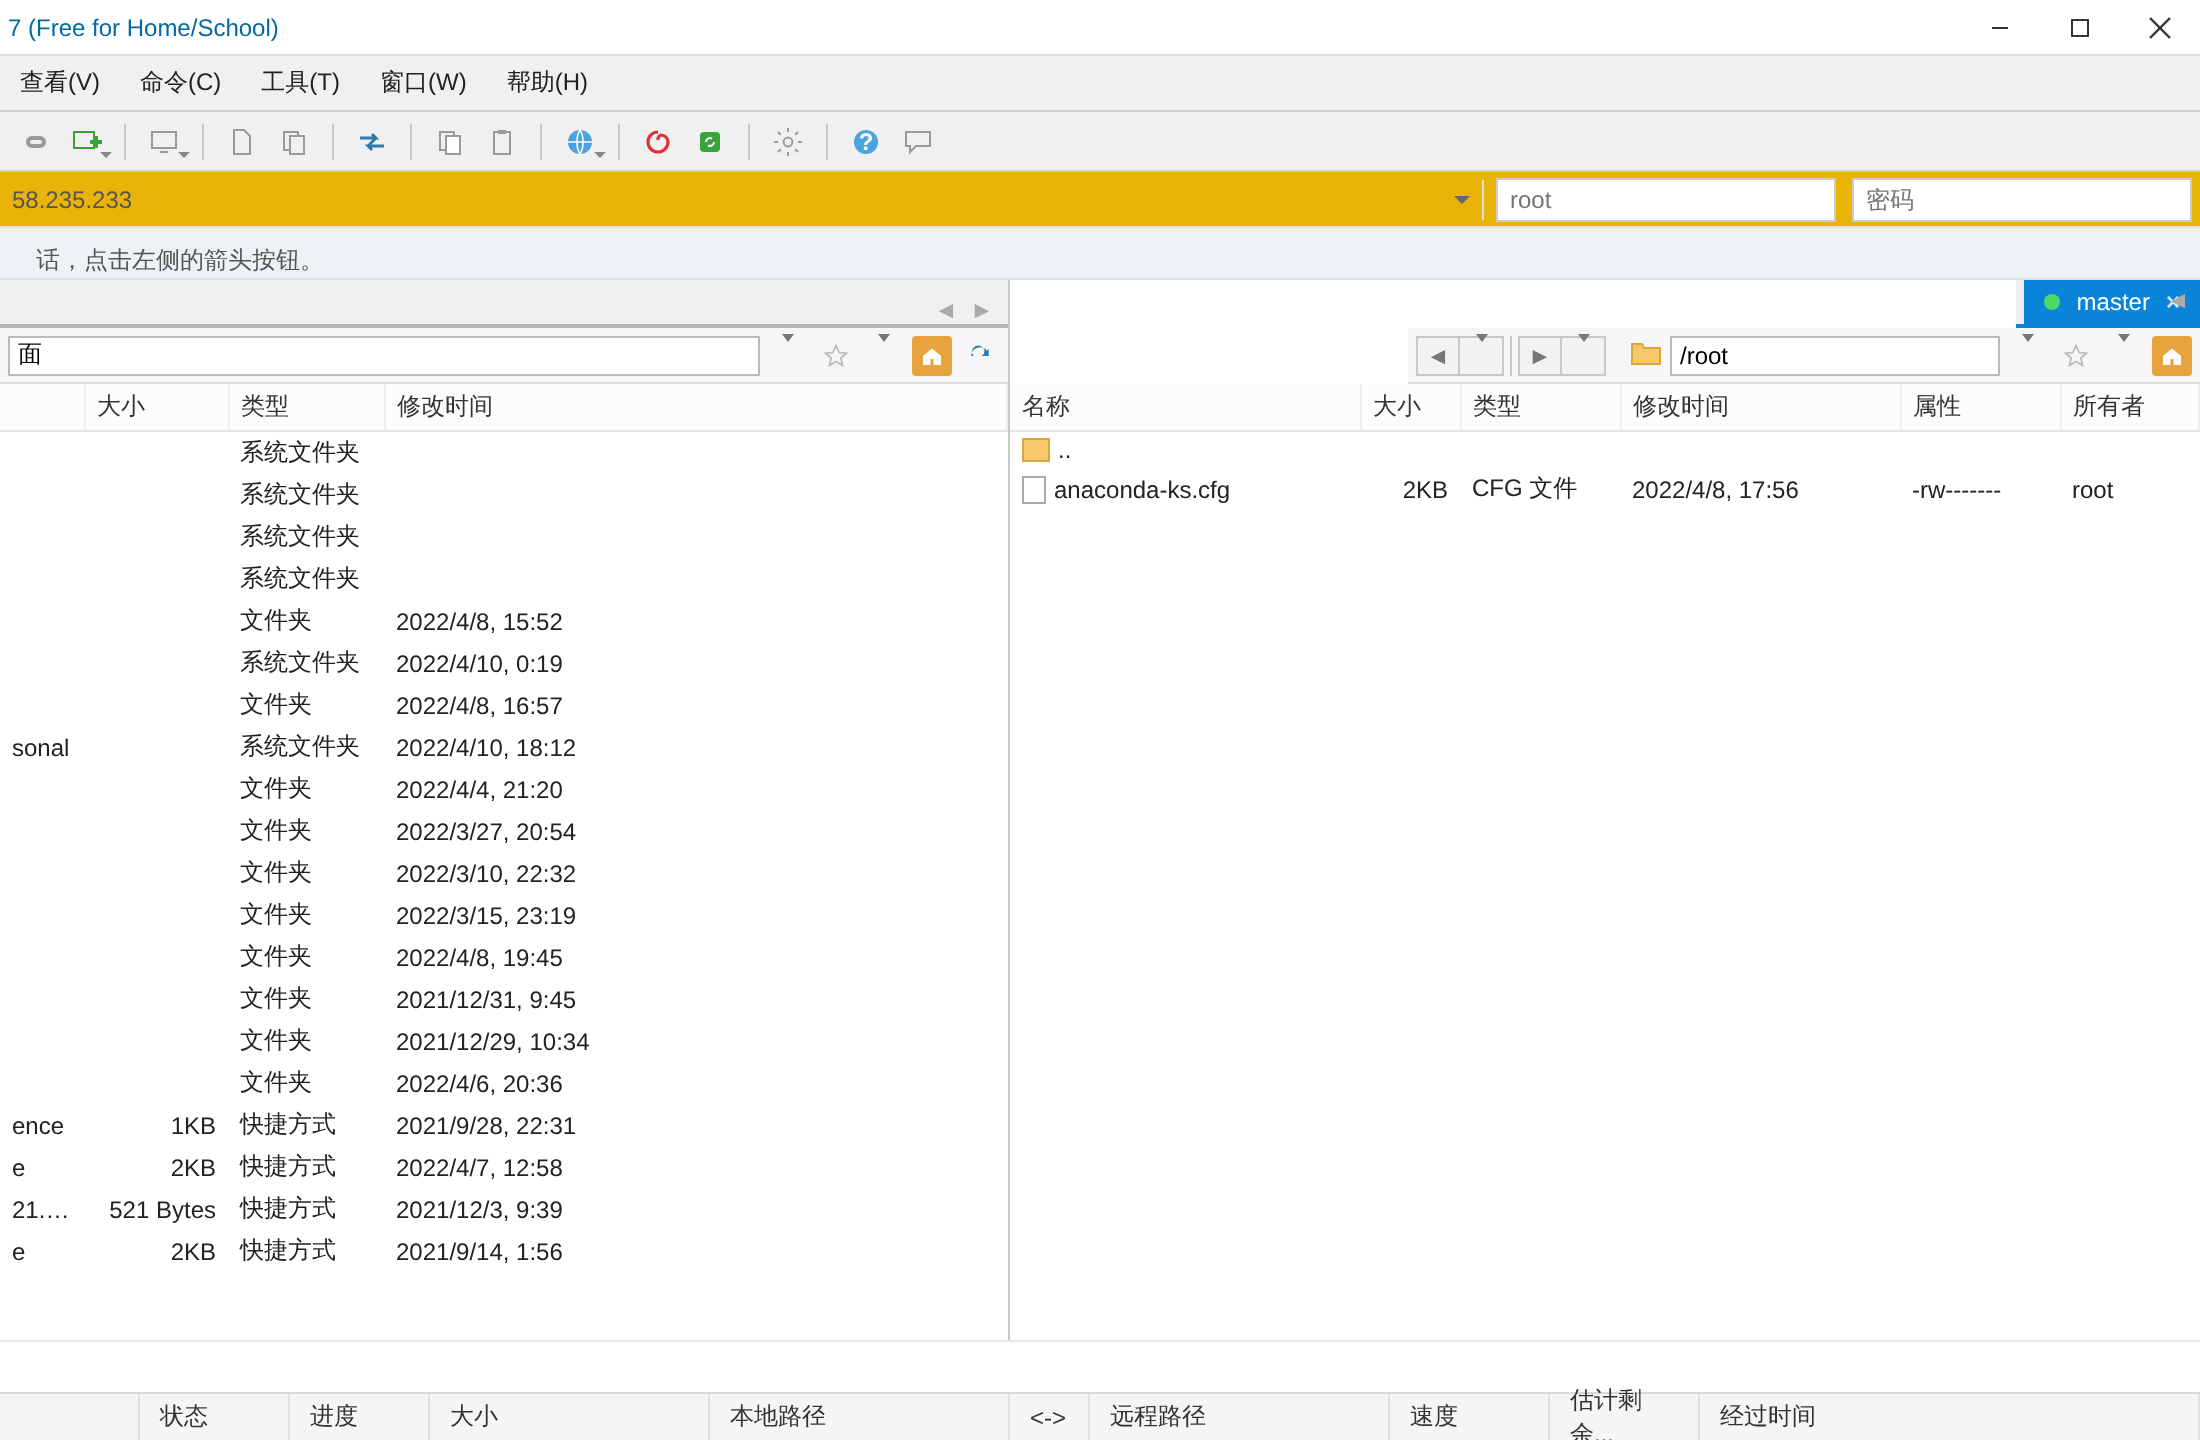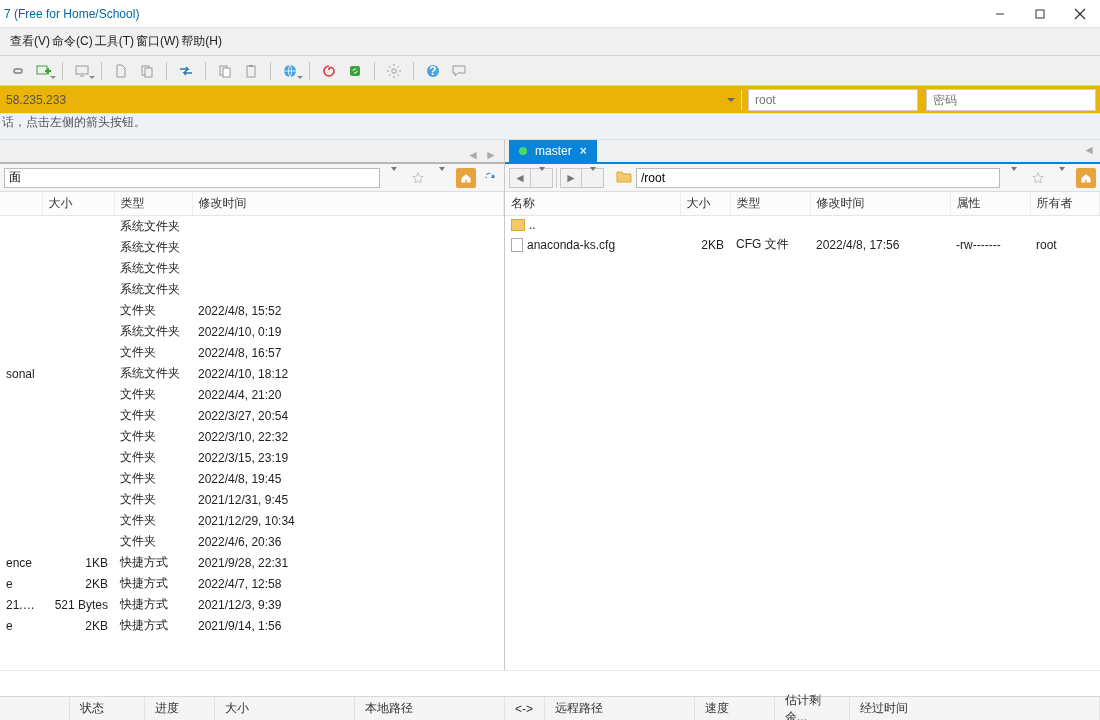--- a/index.html
+++ b/index.html
@@ -6,45 +6,45 @@
 body { width:1100px; height:720px; background:#fff; overflow:hidden; display:flex; flex-direction:column; }
 
 
 .titlebar { height:28px; background:#fff; display:flex; align-items:center; padding-left:4px; border-bottom:1px solid #e0e0e0; }
 .titlebar .title { flex:1; color:#0369a1; }
 .titlebar .winbtn { width:40px; height:28px; display:flex; align-items:center; justify-content:center; color:#333; }
 .titlebar .winbtn svg { width:10px; height:10px; }
 .titlebar .close svg { width:12px; height:12px; }
 
 
-.menubar { height:28px; background:#f0f0f0; display:flex; align-items:center; padding-left:10px; gap:2px; border-bottom:1px solid #d0d0d0;}
+.menubar { height:28px; background:#f0f0f0; display:flex; align-items:center; padding-left:10px; gap:20px; border-bottom:1px solid #d0d0d0;}
 .menubar span { color:#222; cursor:default; }
 
 
 .toolbar { height:30px; background:#f0f0f0; display:flex; align-items:center; padding-left:6px; gap:4px; border-bottom:1px solid #d0d0d0;}
 .tb-btn { width:22px; height:22px; display:flex; align-items:center; justify-content:center; border-radius:2px; position:relative;}
 .tb-btn.dd::after { content:""; border-left:3px solid transparent; border-right:3px solid transparent; border-top:3px solid #888; position:absolute; right:-2px; bottom:3px;}
 .tb-sep { width:1px; height:18px; background:#c8c8c8; margin:0 4px;}
 .ico { width:16px; height:16px; }
 
 
 .addrbar { height:28px; background:#eab308; display:flex; align-items:center; border-bottom:1px solid #e0e0e0;}
 .addr-host { flex:1; padding-left:6px; color:#555; display:flex; align-items:center; }
 .addr-dd { width:16px; display:flex; align-items:center; justify-content:center;}
 .addr-dd::after { content:""; border-left:4px solid transparent; border-right:4px solid transparent; border-top:4px solid #666;}
 .cred { width:170px; height:22px; margin:0 4px; border:1px solid #ccc; padding:2px 6px; color:#999; background:#fff;}
 
 
-.hintbar { height:26px; background:#eef2f5; color:#555; display:flex; align-items:flex-start; padding-left:2px; border-bottom:1px solid #dbe2e8;}
+.hintbar { height:26px; background:#eef2f5; color:#555; display:flex; align-items:flex-end; padding-left:18px; border-bottom:1px solid #dbe2e8;}
 
 
 .main { flex:1; display:flex; min-height:0; }
 .pane { display:flex; flex-direction:column; background:#fff; }
 .pane.left { width:505px; border-right:1px solid #c8c8c8;}
-.pane.right { flex:1; }
+.pane.right { flex:1;align-items:flex-end; }
 
 
 .tabstrip { height:24px; background:#f0f0f0; display:flex; align-items:flex-end; border-bottom:2px solid #0a84d8; position:relative; }
 .tabstrip.left-strip { border-bottom-color:#b5b5b5; justify-content:flex-end; padding-right:6px; gap:4px;}
 .tab { height:22px; background:#0a84d8; color:#fff; display:flex; align-items:center; padding:0 10px; gap:8px; margin-left:4px;}
 .tab .dot { width:8px; height:8px; background:#4cd964; border-radius:50%; }
 .tab .closex { font-weight:bold; opacity:0.85; }
 .nav-arr { width:14px; height:14px; color:#aaa; display:flex; align-items:center; justify-content:center;}
 .tabstrip.right-strip .nav-arr.r { position:absolute; right:4px; top:3px;}
 

